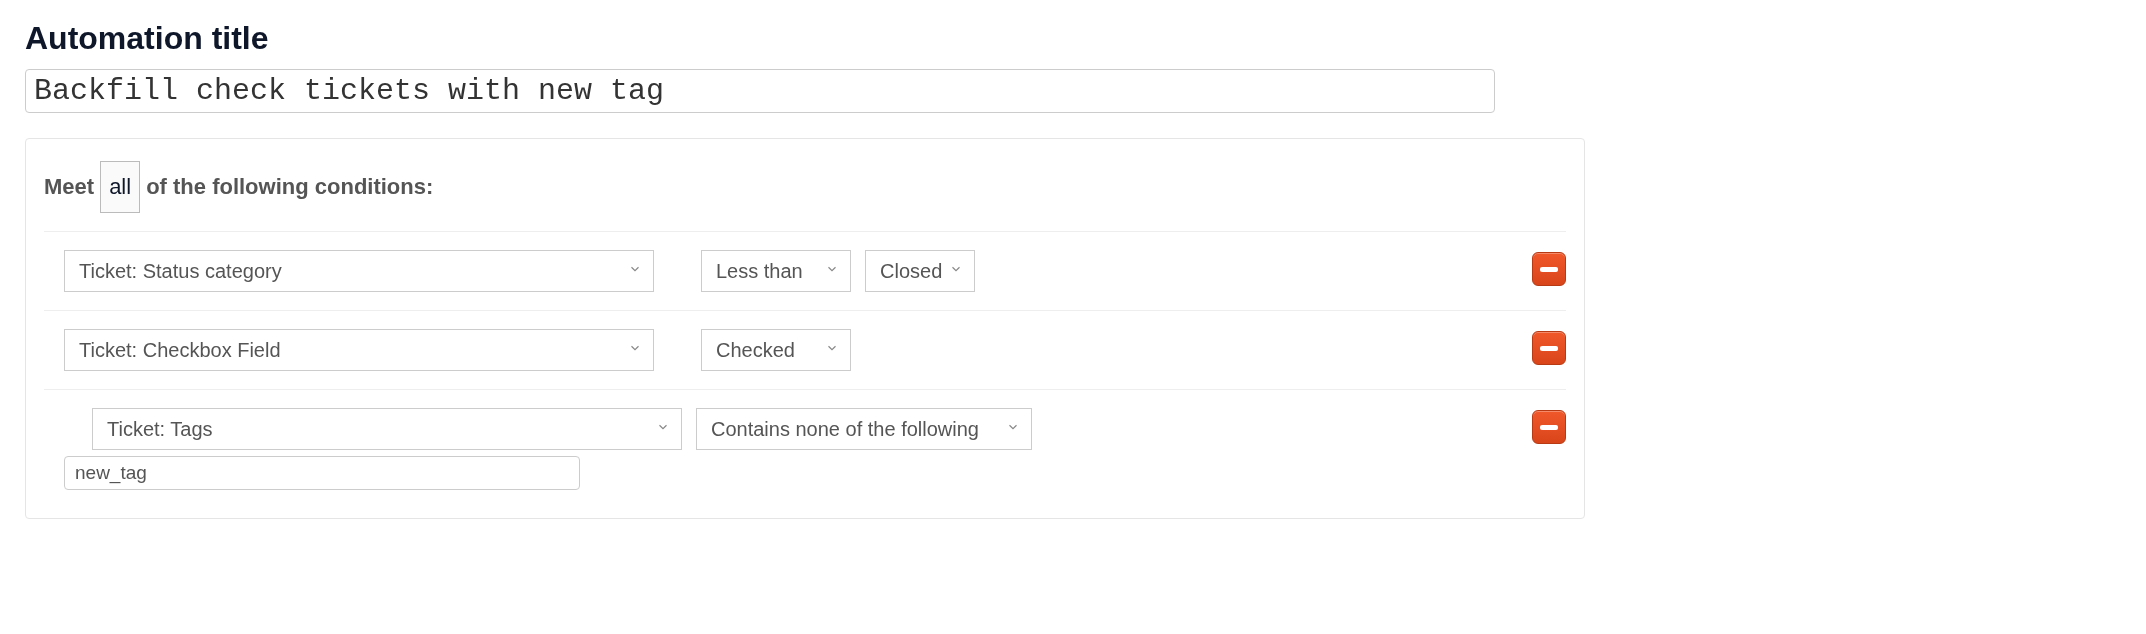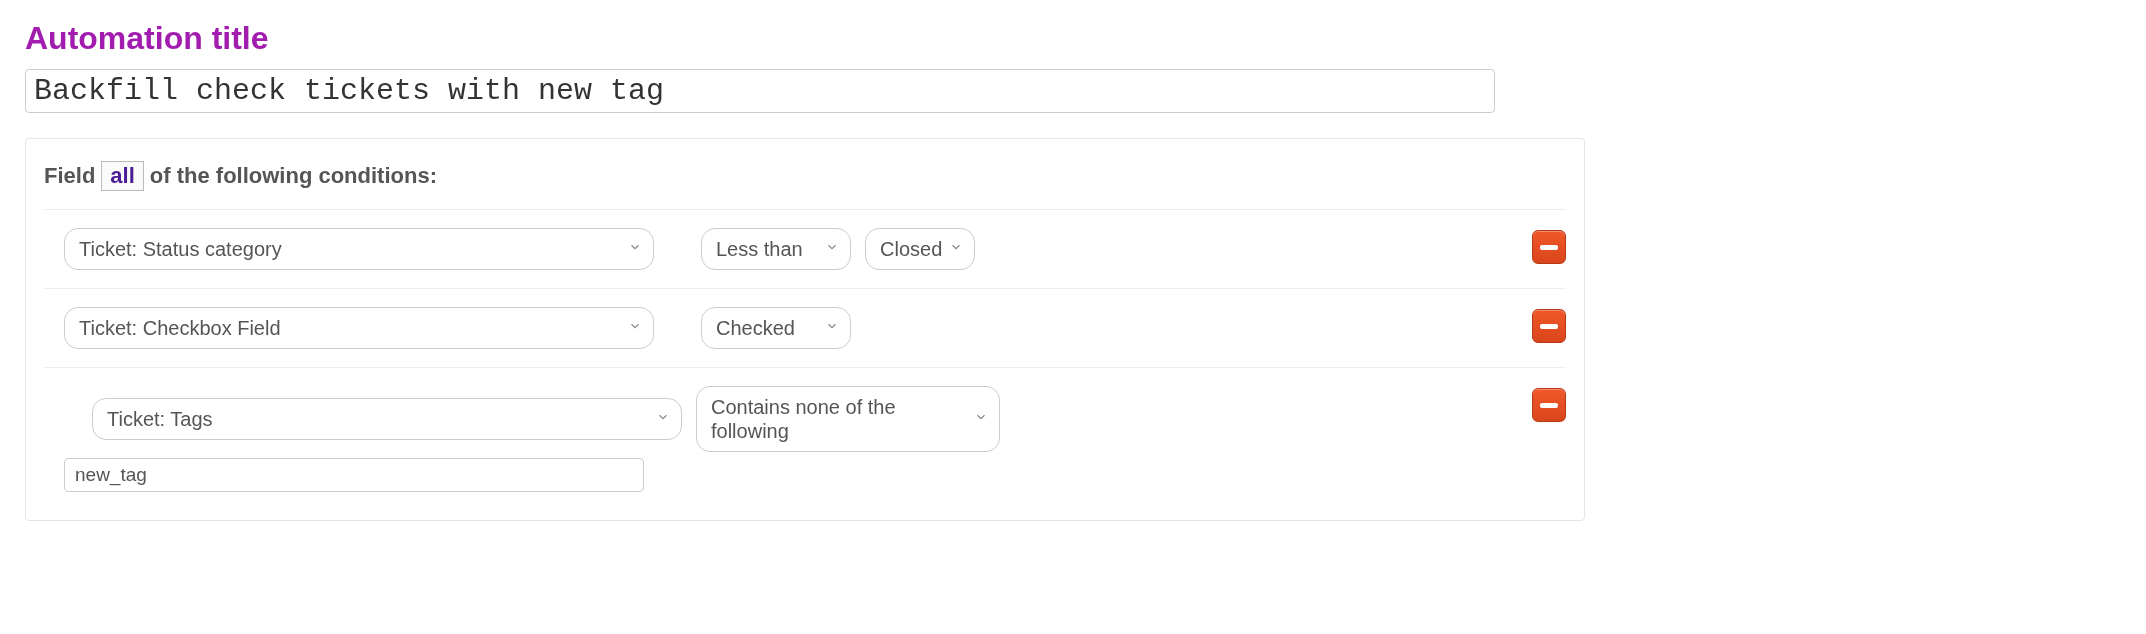--- a/index.html
+++ b/index.html
@@ -9,21 +9,21 @@
     }
     body {
       font-family: -apple-system, BlinkMacSystemFont, "Segoe UI", Helvetica, Arial, sans-serif;
       background: #fff;
       padding: 20px 25px;
       color: #333;
     }
     .page-title {
       font-size: 32px;
       font-weight: 600;
-      color: #a21caf;
+      color: #0f172a;
       margin-bottom: 12px;
     }
     .title-input {
       width: 100%;
       max-width: 1470px;
       font-size: 30px;
       padding: 4px 8px;
       border: 1px solid #ccc;
       border-radius: 4px;
       color: #333;
@@ -43,23 +43,23 @@
       color: #555;
       margin-bottom: 18px;
       display: flex;
       align-items: center;
       gap: 6px;
       flex-wrap: wrap;
     }
     .all-box {
       display: inline-block;
       border: 1px solid #bbb;
-      padding: 1px 8px;
-      font-weight: 700;
-      color: #4c1d95;
+      padding: 12px 8px;
+      font-weight: 400;
+      color: #0f172a;
       background: #fafafa;
     }
     .condition-row {
       display: flex;
       align-items: flex-start;
       gap: 14px;
       padding: 18px 0;
       border-top: 1px solid #eee;
       position: relative;
     }
@@ -73,50 +73,50 @@
     }
     .select-wrap {
       position: relative;
       display: inline-block;
     }
     .select-wrap select,
     .select-wrap .select-display {
       appearance: none;
       -webkit-appearance: none;
       border: 1px solid #ccc;
-      border-radius: 14px;
+      border-radius: 0;
       background: #fff;
       font-size: 20px;
       color: #555;
       padding: 8px 40px 8px 14px;
       font-family: inherit;
       cursor: pointer;
       min-height: 40px;
       line-height: 1.2;
     }
     .select-wrap .chevron {
       position: absolute;
       right: 12px;
       top: 50%;
       transform: translateY(-50%);
       pointer-events: none;
       color: #888;
     }
     .field-select { width: 590px; }
     .op-select-md { width: 150px; margin-left: 33px; }
-    .op-select-lg { width: 304px; }
+    .op-select-lg { width: 336px; }
     .val-select-sm { width: 110px; }
     .tag-input {
       border: 1px solid #ccc;
       border-radius: 4px;
       font-size: 19px;
       padding: 5px 10px;
       color: #555;
       font-family: inherit;
-      width: 580px;
+      width: 516px;
       margin-top: 0;
     }
     .tag-input-wrap {
       width: 100%;
       padding-left: 0;
       margin-top: -4px;
     }
     .remove-btn {
       width: 34px;
       height: 34px;
@@ -157,21 +157,21 @@
 
 
 
 <h2 class="page-title">Automation title</h2>
 
 <input type="text" class="title-input" value="Backfill check tickets with new tag" style="">
 
 <div class="conditions-panel">
 
   <div class="conditions-header">
-    <span>Field</span>
+    <span>Meet</span>
     <span class="all-box">all</span>
     <span>of the following conditions:</span>
   </div>
 
   <div class="condition-row">
     <div class="condition-fields">
       <div class="select-wrap">
         <div class="select-display field-select">Ticket: Status category</div>
         <span class="chevron">
           <svg width="14" height="14" viewBox="0 0 24 24" fill="none" stroke="currentColor" stroke-width="2">

